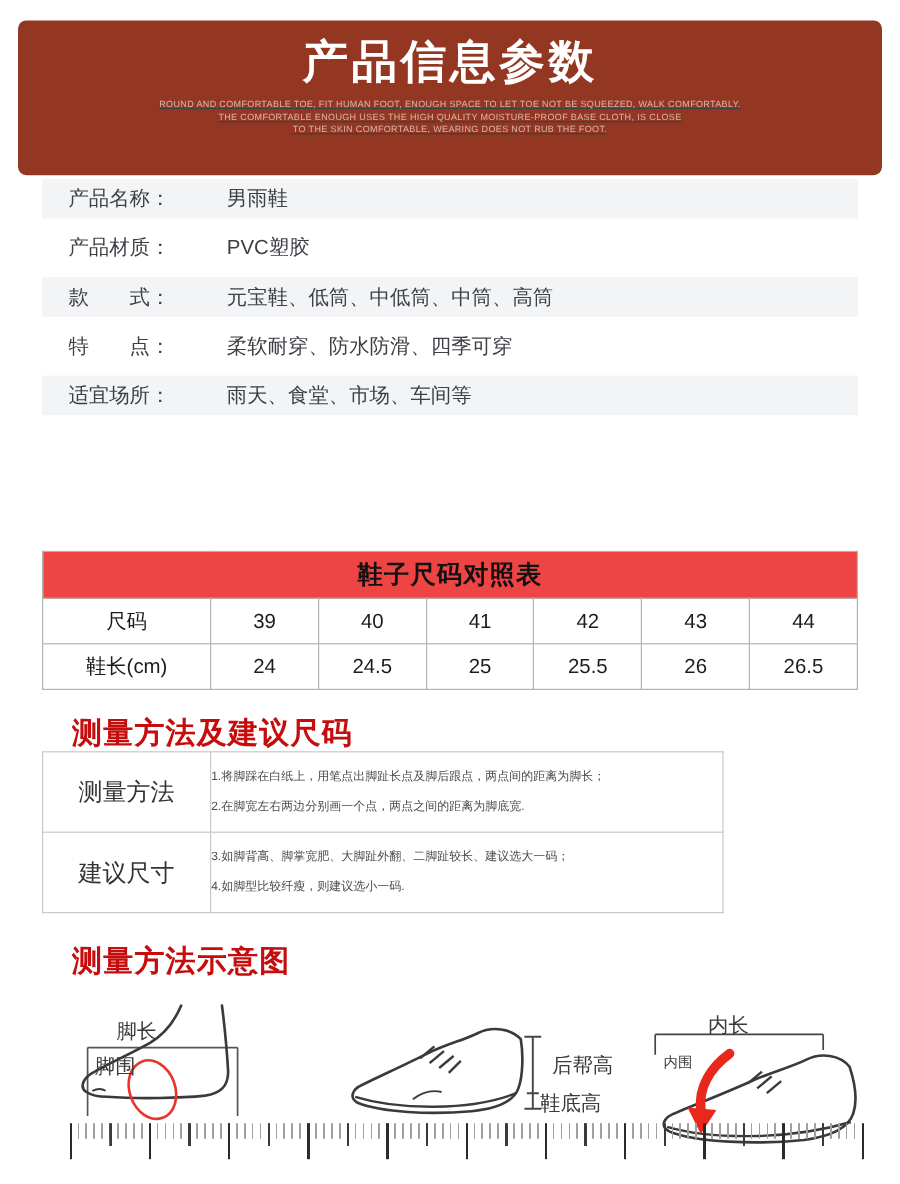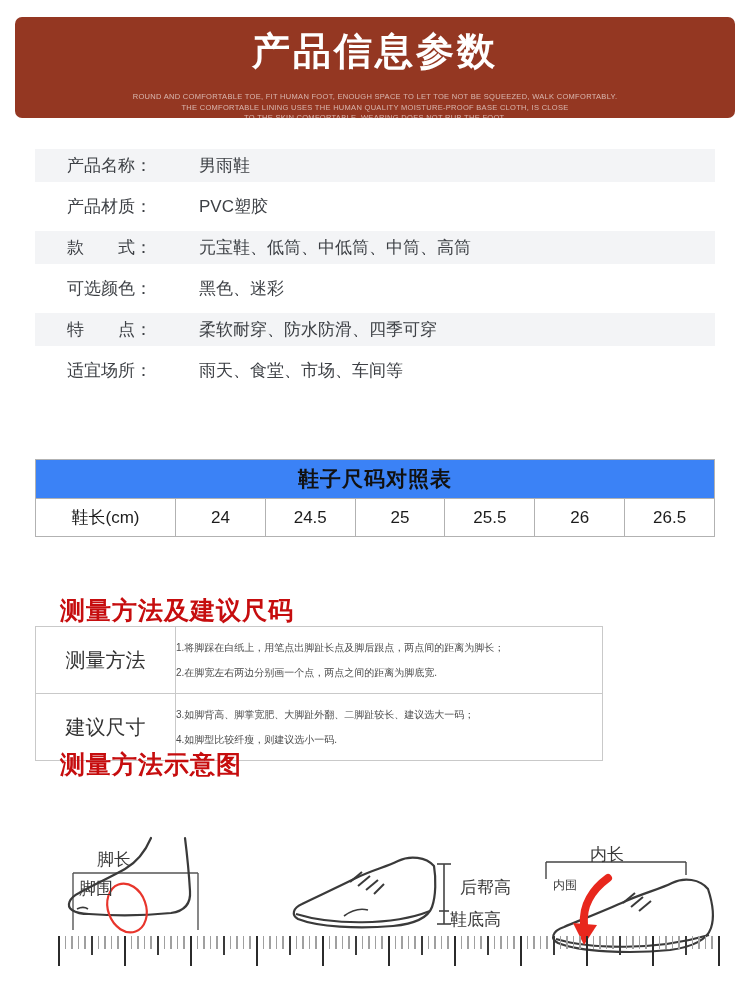--- a/index.html
+++ b/index.html
@@ -2,56 +2,56 @@
 <html><head>
 <meta charset="utf-8">
 <style>
   html,body{margin:0;padding:0;background:#fff;}
   .page{
     position:relative;width:750px;height:987px;background:#fff;overflow:hidden;
     font-family:"Liberation Sans","DejaVu Sans",sans-serif;color:#3d4045;
   }
   
   .hero{
-    position:absolute;left:15px;right:15px;top:17px;height:101px;
+    position:absolute;left:15px;right:15px;top:17px;height:129px;
     background:#943722;border-radius:7px;text-align:center;
   }
   .hero-title{
     margin:0;padding-top:9px;font-size:38px;font-weight:bold;color:#ffffff;letter-spacing:3px;
   }
-  .hero-sub{margin-top:15px;}
+  .hero-sub{margin-top:5px;text-decoration:underline;}
   .hero-sub div{
     font-size:7.5px;line-height:10.5px;color:rgba(255,255,255,0.62);letter-spacing:.3px;
   }
   
   .specs{position:absolute;left:35px;top:145px;width:680px;}
   .spec-row{height:41px;line-height:41px;font-size:17px;white-space:nowrap;}
   .spec-row:nth-child(odd){
     background:linear-gradient(#f3f4f6,#f3f4f6) 50% 50%/100% 33px no-repeat;
   }
-  .spec-label{display:inline-block;margin-left:32px;width:100px;color:#3d4045;}
+  .spec-label{display:inline-block;margin-left:22px;width:100px;color:#3d4045;}
   .spec-value{display:inline-block;margin-left:32px;color:#3d4045;}
   
   .size-table{
     position:absolute;left:35px;top:459px;width:680px;border-collapse:collapse;table-layout:fixed;
   }
   .size-table th,.size-table td{
     border:1px solid #b2b2b2;text-align:center;vertical-align:middle;
     font-weight:normal;color:#1c1c1c;font-size:17px;height:37px;padding:0;
   }
   .size-table .tbl-title{
-    background:#3b82f6;font-size:21px;font-weight:bold;color:#111;height:38px;letter-spacing:1px;
+    background:#ef4444;font-size:21px;font-weight:bold;color:#111;height:38px;letter-spacing:1px;
   }
   .size-table col.c-first{width:140px;}
   
   .sec-heading{
     position:absolute;left:32px;font-size:25px;font-weight:bold;color:#c60d0e;letter-spacing:1px;margin-left:28px;
   }
   .sec-heading.h1{top:594px;}
-  .sec-heading.h2{top:748px;}
+  .sec-heading.h2{top:784px;}
   
   .measure-table{
     position:absolute;left:35px;top:626px;width:568px;border-collapse:collapse;table-layout:fixed;
   }
   .measure-table td{border:1px solid #c9c9c9;height:66px;padding:0;vertical-align:middle;}
   .measure-table col.c-first{width:140px;}
   .m-label{text-align:center;font-size:20px;color:#333;}
   .m-body{padding-left:18px;font-size:10px;color:#4b4b4b;line-height:25px;}
   
   .diagram{position:absolute;left:0;top:826px;width:750px;height:112px;}
@@ -75,37 +75,34 @@
 </style>
 </head>
 <body>
 
 <div class="page">
 
   <div class="hero">
     <div class="hero-title">产品信息参数</div>
     <div class="hero-sub">
       <div>ROUND AND COMFORTABLE TOE, FIT HUMAN FOOT, ENOUGH SPACE TO LET TOE NOT BE SQUEEZED, WALK COMFORTABLY.</div>
-      <div>THE COMFORTABLE LINING USES THE HUMAN QUALITY MOISTURE-PROOF BASE CLOTH, IS CLOSE</div>
+      <div>THE COMFORTABLE ENOUGH USES THE HIGH QUALITY MOISTURE-PROOF BASE CLOTH, IS CLOSE</div>
       <div>TO THE SKIN COMFORTABLE, WEARING DOES NOT RUB THE FOOT.</div>
     </div>
   </div>
 
   <div class="specs">
     <div class="spec-row">
       <span class="spec-label">产品名称：</span><span class="spec-value">男雨鞋</span>
     </div>
     <div class="spec-row">
       <span class="spec-label">产品材质：</span><span class="spec-value">PVC塑胶</span>
     </div>
     <div class="spec-row">
       <span class="spec-label">款　　式：</span><span class="spec-value">元宝鞋、低筒、中低筒、中筒、高筒</span>
-    </div>
-    <div class="spec-row">
-      <span class="spec-label">可选颜色：</span><span class="spec-value">黑色、迷彩</span>
     </div>
     <div class="spec-row">
       <span class="spec-label">特　　点：</span><span class="spec-value">柔软耐穿、防水防滑、四季可穿</span>
     </div>
     <div class="spec-row">
       <span class="spec-label">适宜场所：</span><span class="spec-value">雨天、食堂、市场、车间等</span>
     </div>
   </div>
 
   <table class="size-table">
@@ -114,20 +111,29 @@
         <col>
         <col>
         <col>
         <col>
         <col>
         <col>
       </colgroup>
     <tbody>
         <tr>
       <td class="tbl-title" colspan="7">鞋子尺码对照表</td>
+    </tr>
+    <tr>
+      <td>尺码</td>
+      <td>39</td>
+      <td>40</td>
+      <td>41</td>
+      <td>42</td>
+      <td>43</td>
+      <td>44</td>
     </tr>
     <tr>
       <td>鞋长(cm)</td>
       <td>24</td>
       <td>24.5</td>
       <td>25</td>
       <td>25.5</td>
       <td>26</td>
       <td>26.5</td>
     </tr>

